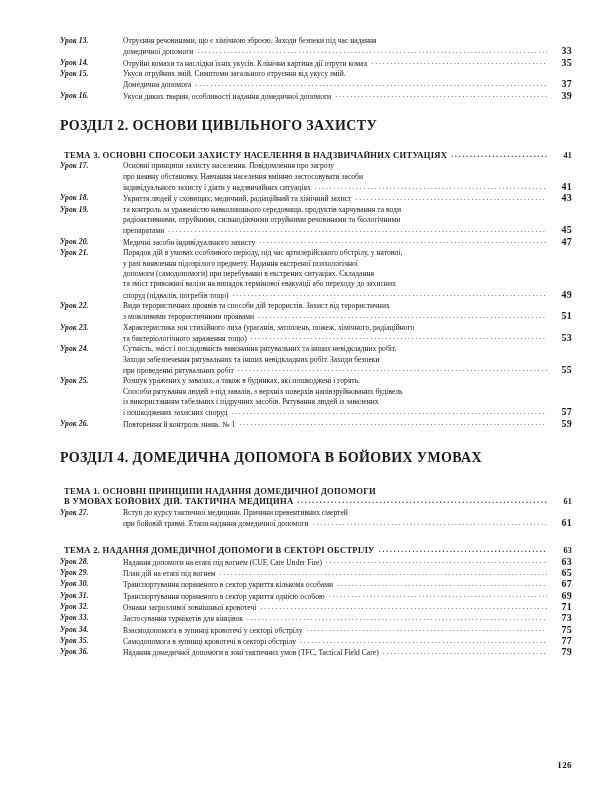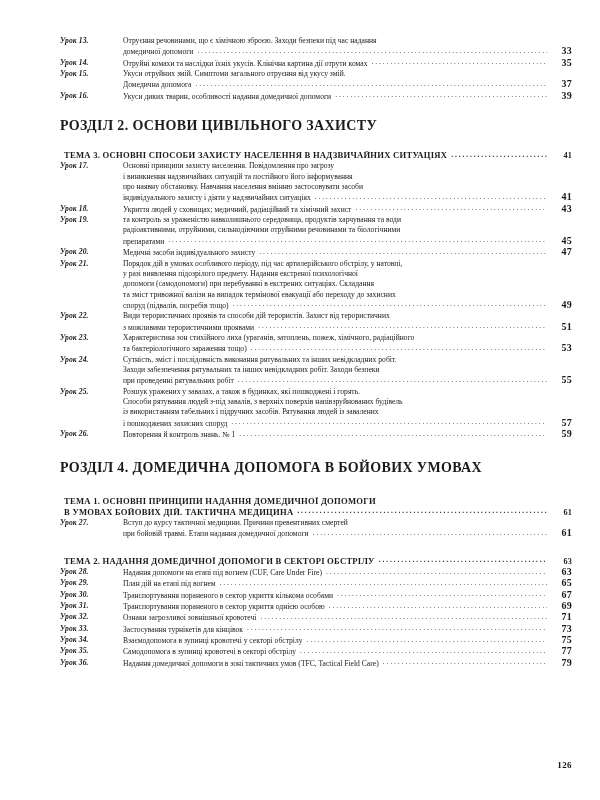--- a/index.html
+++ b/index.html
@@ -173,25 +173,20 @@
       </div>
       <div class="entry">
         <div class="lesson">Урок 17.</div>
         <div class="body">
           <div class="ln">
             <span class="txt">Основні принципи захисту населення. Повідомлення про загрозу</span>
             <span class="leader"></span>
             <span class="pageno blank"></span>
           </div>
           <div class="ln">
-            <span class="txt">і виникнення надзвичайних ситуацій та постійного його інформування</span>
-            <span class="leader"></span>
-            <span class="pageno blank"></span>
-          </div>
-          <div class="ln">
             <span class="txt">про наявну обстановку. Навчання населення вмінню застосовувати засоби</span>
             <span class="leader"></span>
             <span class="pageno blank"></span>
           </div>
           <div class="ln">
             <span class="txt">індивідуального захисту і діяти у надзвичайних ситуаціях</span>
             <span class="leader">.......................................................................................................................</span>
             <span class="pageno">41</span>
           </div>
         </div>

